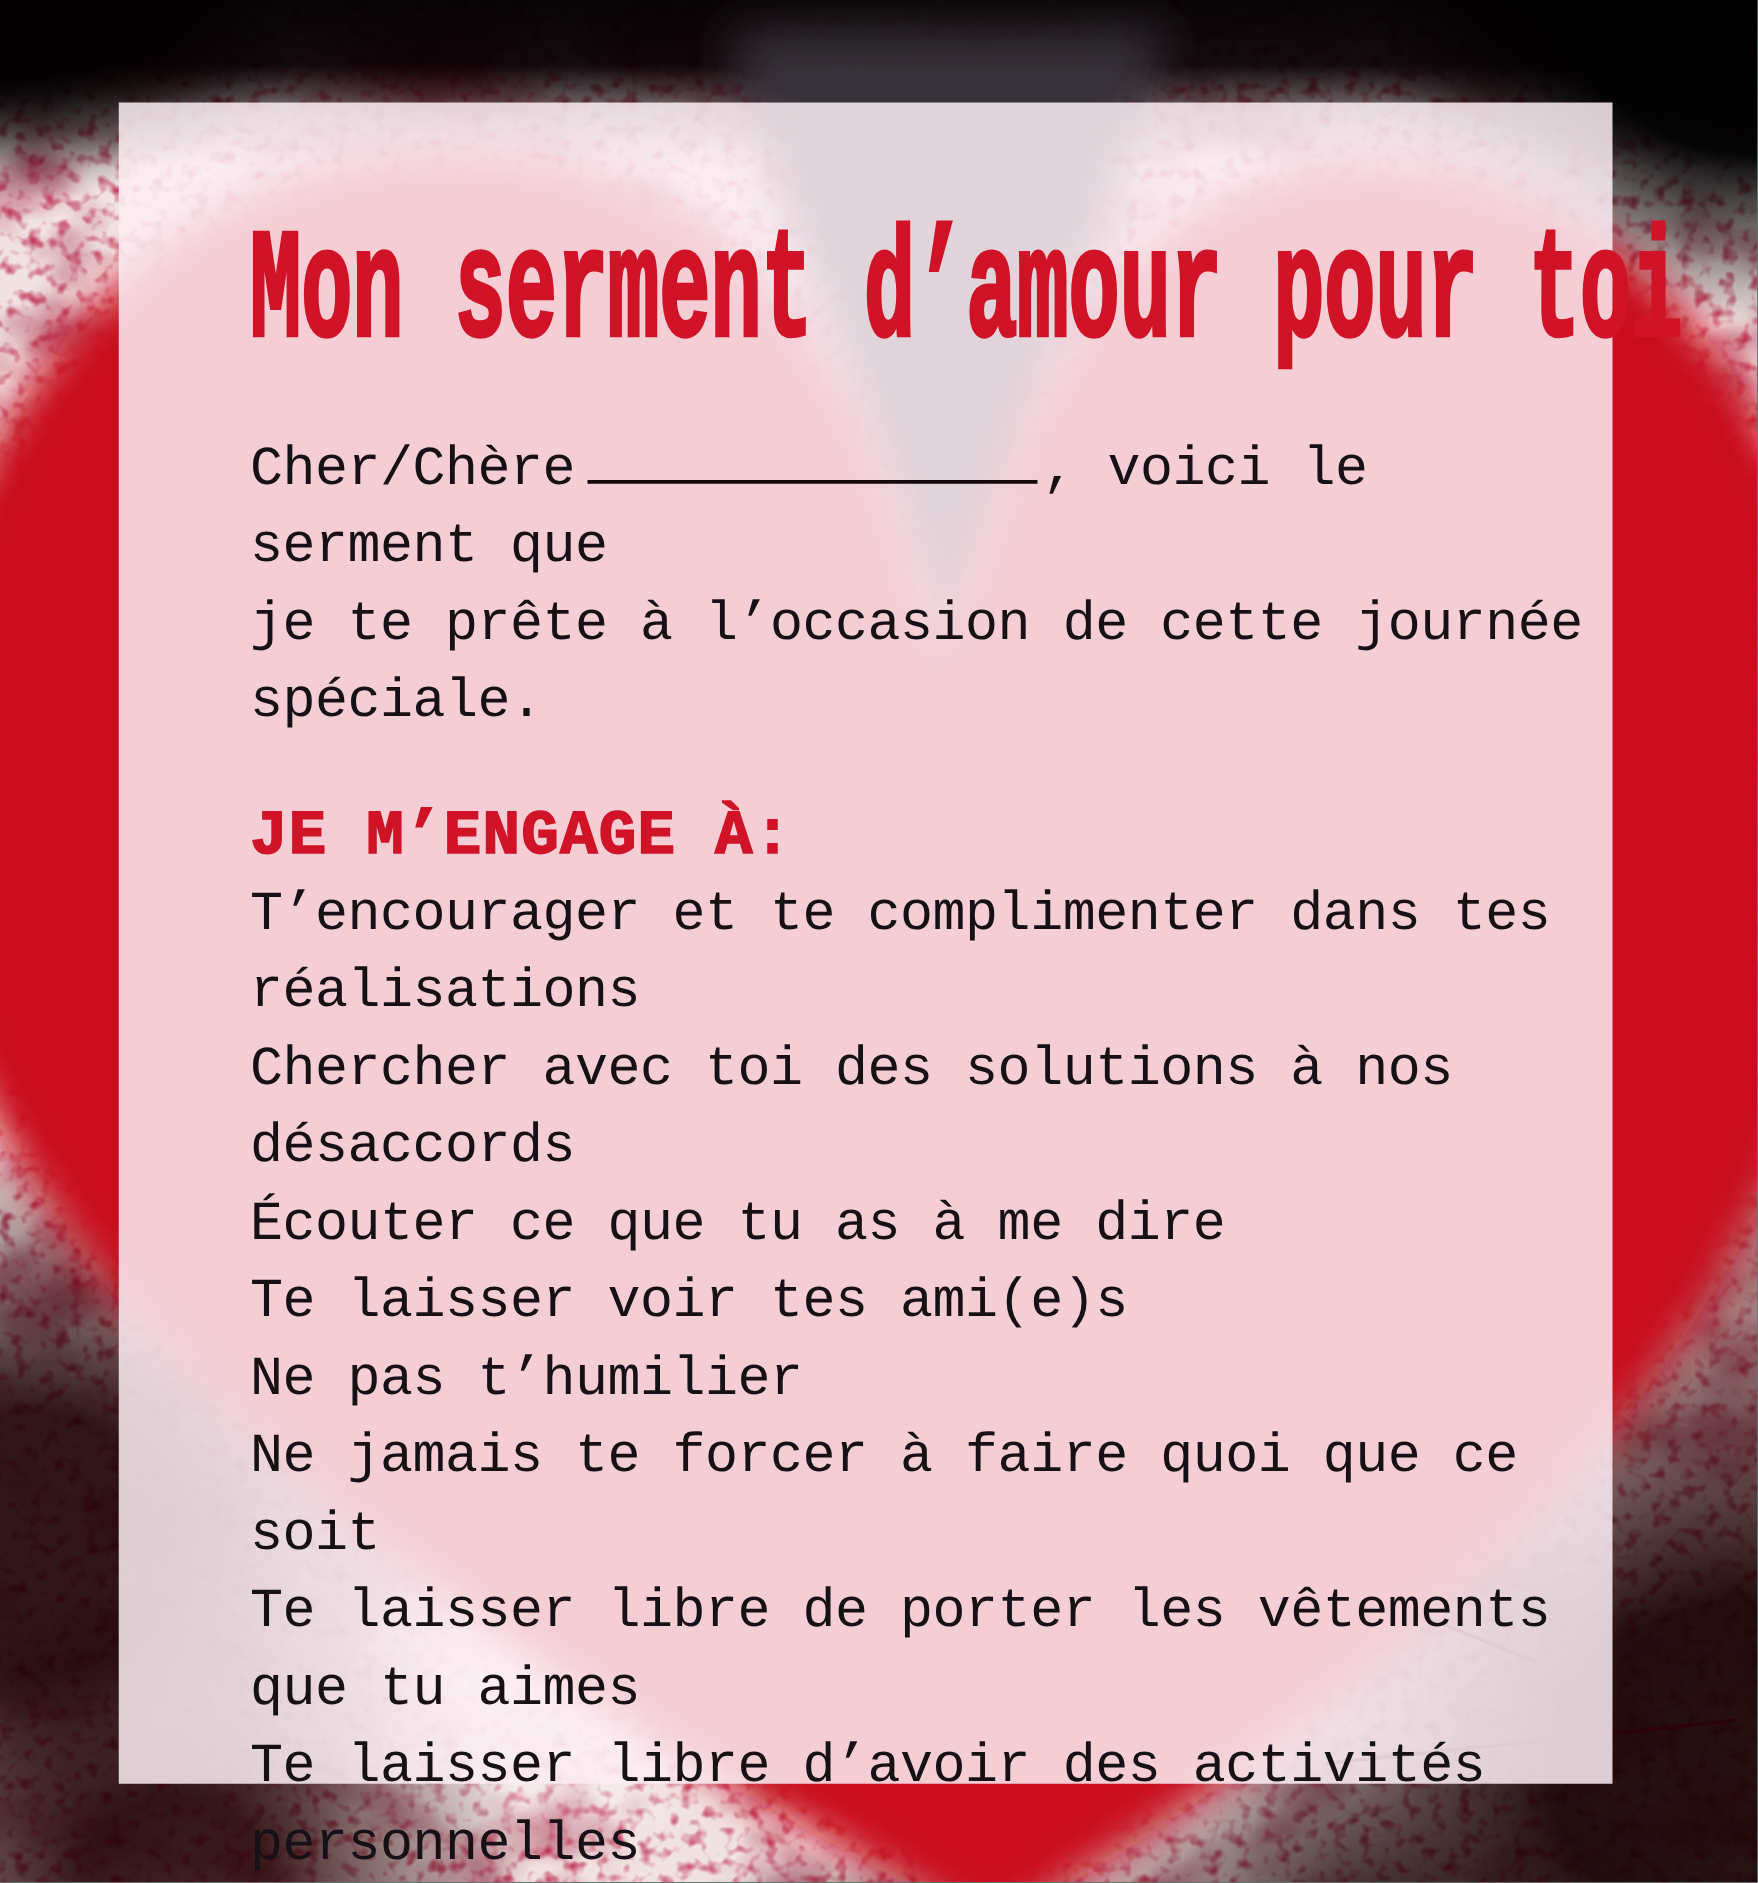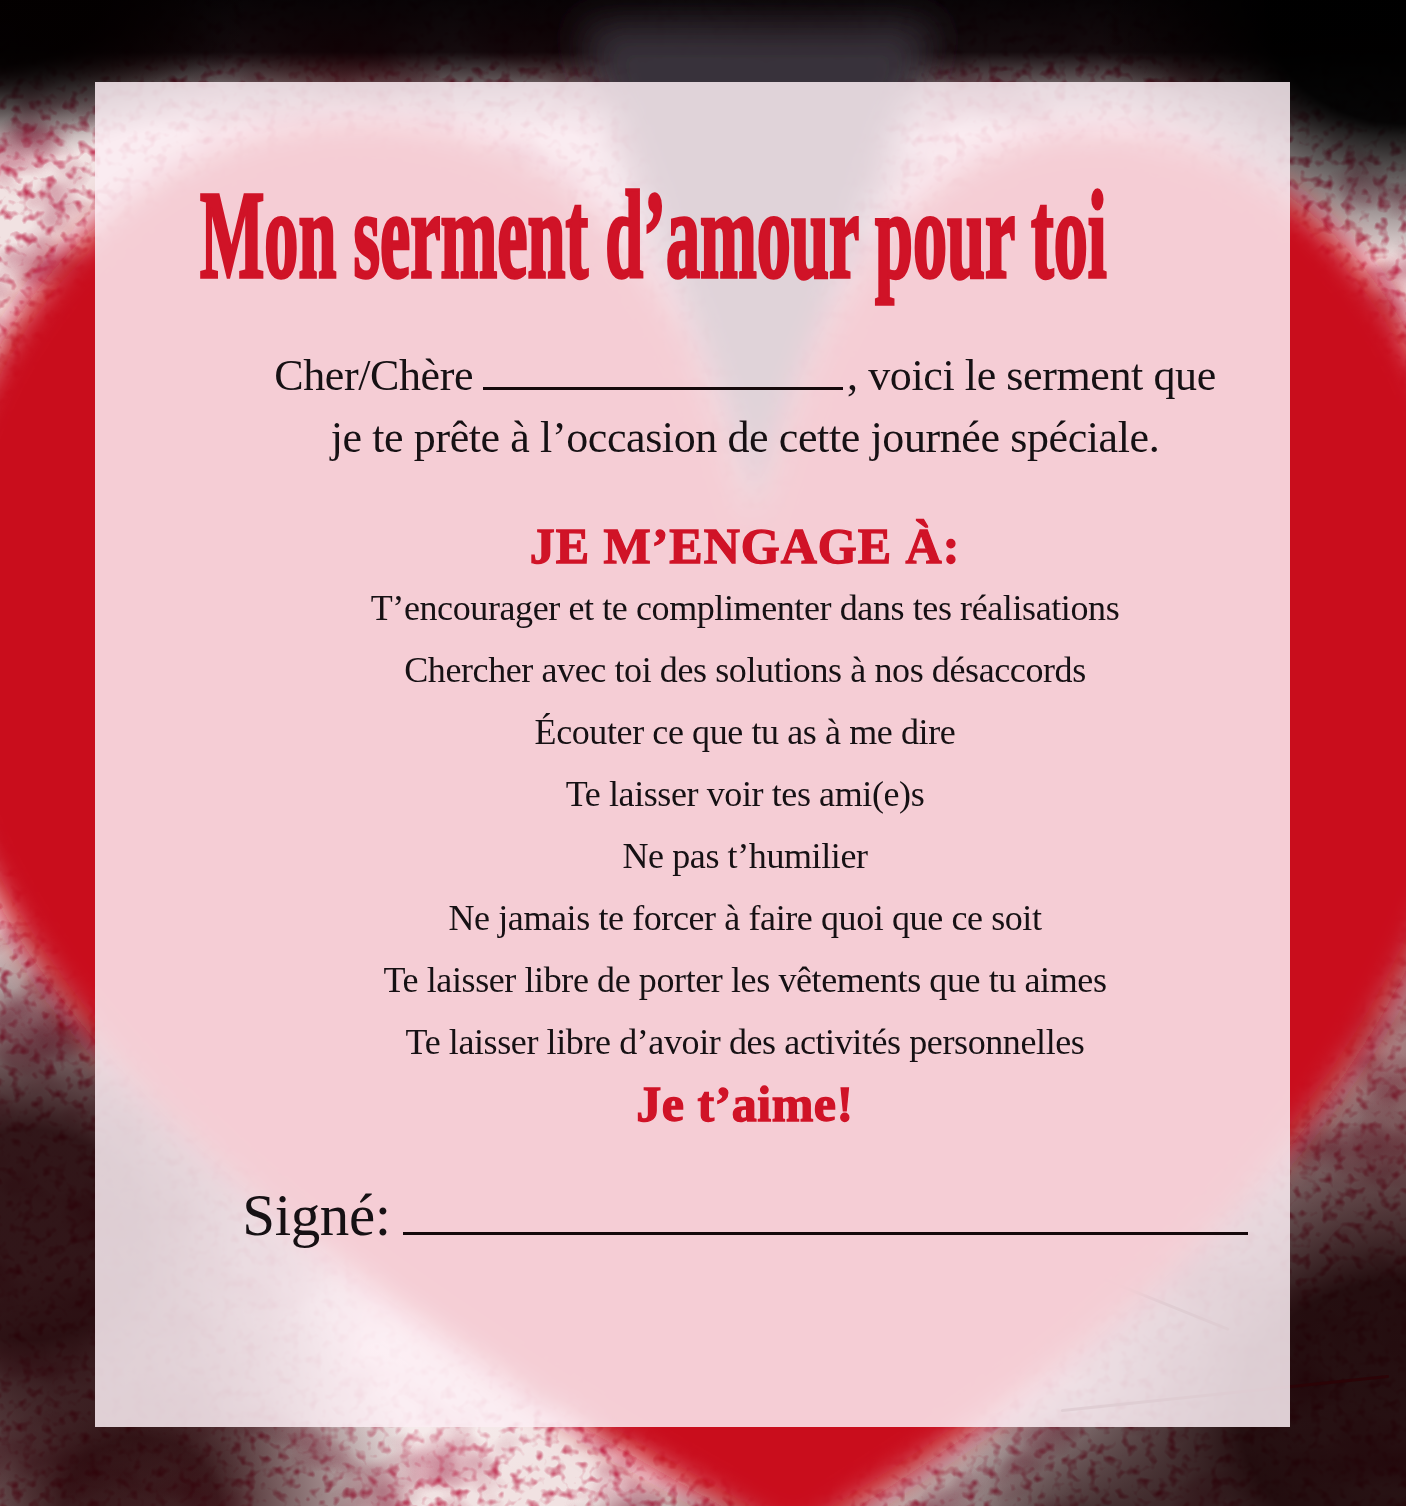--- a/index.html
+++ b/index.html
@@ -1,20 +1,19 @@
 <!DOCTYPE html>
 <html><head>
 <meta charset="utf-8">
 <style>
   html,body { margin:0; padding:0; background:#111; }
   .stage {
     position:relative; width:1406px; height:1506px; overflow:hidden;
     background:#5eead4;
-    font-family:Liberation Serif, serif;
-    text-align:center;
+    font-family:Liberation Mono, monospace;
   }
   .stage svg.bg-noise { position:absolute; inset:0; z-index:0; }
   .bg-overlays {
     position:absolute; inset:0; z-index:1;
     background:
       
       radial-gradient(430px 340px at 100% 1%, rgba(0,0,0,.97) 32%, rgba(0,0,0,0) 72%),
       radial-gradient(360px 230px at 0% 0%, rgba(3,0,0,.95) 28%, rgba(3,0,0,0) 70%),
       linear-gradient(180deg, rgba(4,0,2,.98) 0px, rgba(9,0,3,.95) 52px, rgba(18,1,5,0) 135px),
       
@@ -54,21 +53,21 @@
     display:inline-block; transform:scaleX(.55); transform-origin:left center;
     -webkit-text-stroke:3.5px #d01327; letter-spacing:0;
   }
   .intro { margin:44px 0 0 0; font-size:44px; line-height:62px; letter-spacing:-0.4px; }
   .blank { display:inline-block; border-bottom:3px solid #15090b; }
   .name-blank { width:360px; height:30px; margin:0 4px 0 10px; }
   .heading {
     margin:50px 0 0 0; font-size:50px; line-height:54px; font-weight:bold;
     color:#d01327; -webkit-text-stroke:1.3px #d01327; letter-spacing:1px;
   }
-  .list { margin-top:4px; font-size:36px; line-height:62px; letter-spacing:-0.4px; }
+  .list { margin-top:4px; font-size:44px; line-height:62px; letter-spacing:-0.4px; }
   .closing {
     font-size:50px; line-height:62px; font-weight:bold; color:#d01327;
     -webkit-text-stroke:1.3px #d01327; letter-spacing:.5px; margin:0;
   }
   .sign { margin:52px 0 0 0; font-size:59px; line-height:56px; letter-spacing:-0.4px; }
   .sign-blank { width:845px; height:30px; margin-left:12px; }
 </style>
 </head>
 <body>
 

